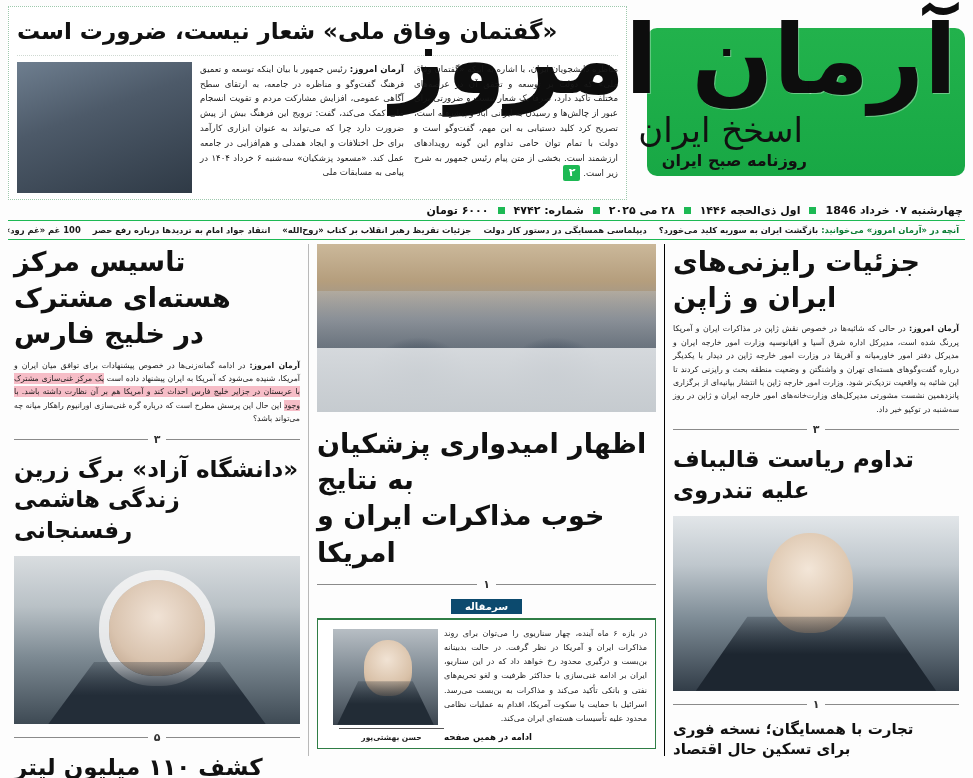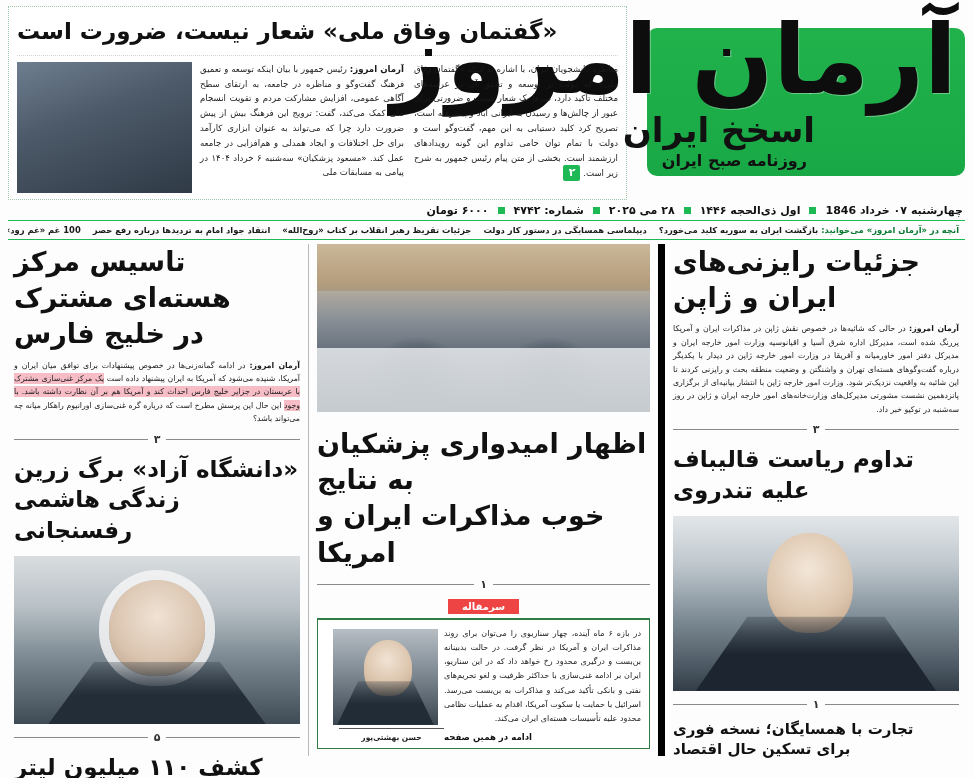--- a/index.html
+++ b/index.html
@@ -58,23 +58,23 @@
     color: #0d0d0d;
     font-family: "DejaVu Sans", "Liberation Sans", sans-serif;
     letter-spacing: -2px;
     text-shadow: 1px 1px 0 rgba(255,255,255,.35);
     white-space: nowrap;
   }
 
   .logo-sub1 {
     position: absolute;
     bottom: 26px;
-    right: 150px;
+    right: 162px;
     font-size: 34px;
-    font-weight: bold;
+    font-weight: normal;
     color: #111;
     white-space: nowrap;
   }
 
   .logo-sub2 {
     position: absolute;
     bottom: 6px;
     right: 158px;
     font-size: 16px;
     font-weight: bold;
@@ -188,21 +188,21 @@
   
   .main-grid {
     display: flex;
     flex-direction: row;
     height: 522px;
     padding: 4px 8px 6px 8px;
     gap: 0;
   }
 
   .col-right { width: 300px; flex-shrink:0; padding: 0 6px 0 8px; }
-  .col-center { flex: 1; padding: 0 8px; border-right: 7px solid #000000; border-left: 1px solid #b9b9b9; }
+  .col-center { flex: 1; padding: 0 8px; border-right: 1px solid #000000; border-left: 1px solid #b9b9b9; }
   .col-left { width: 300px; flex-shrink:0; padding: 0 8px 0 6px; }
 
   .hl {
     font-weight: bold;
     color: #111;
     text-align: left;
     line-height: 1.34;
   }
   .hl-xl { font-size: 27px; }
   .hl-lg { font-size: 23px; }
@@ -334,21 +334,21 @@
     display: inline;
     padding: 1px 0;
   }
 
   .edi-badge-wrap {
     display: flex;
     justify-content: center;
     margin-top: 8px;
   }
   .edi-badge {
-    background: #ef4444;
+    background: #0c4a6e;
     color: #fff;
     font-size: 10px;
     font-weight: bold;
     padding: 2px 14px;
     letter-spacing: 0;
   }
 
   .edi-box {
     border: 1px solid #2f7d45;
     border-top: 2px solid #2f7d45;

